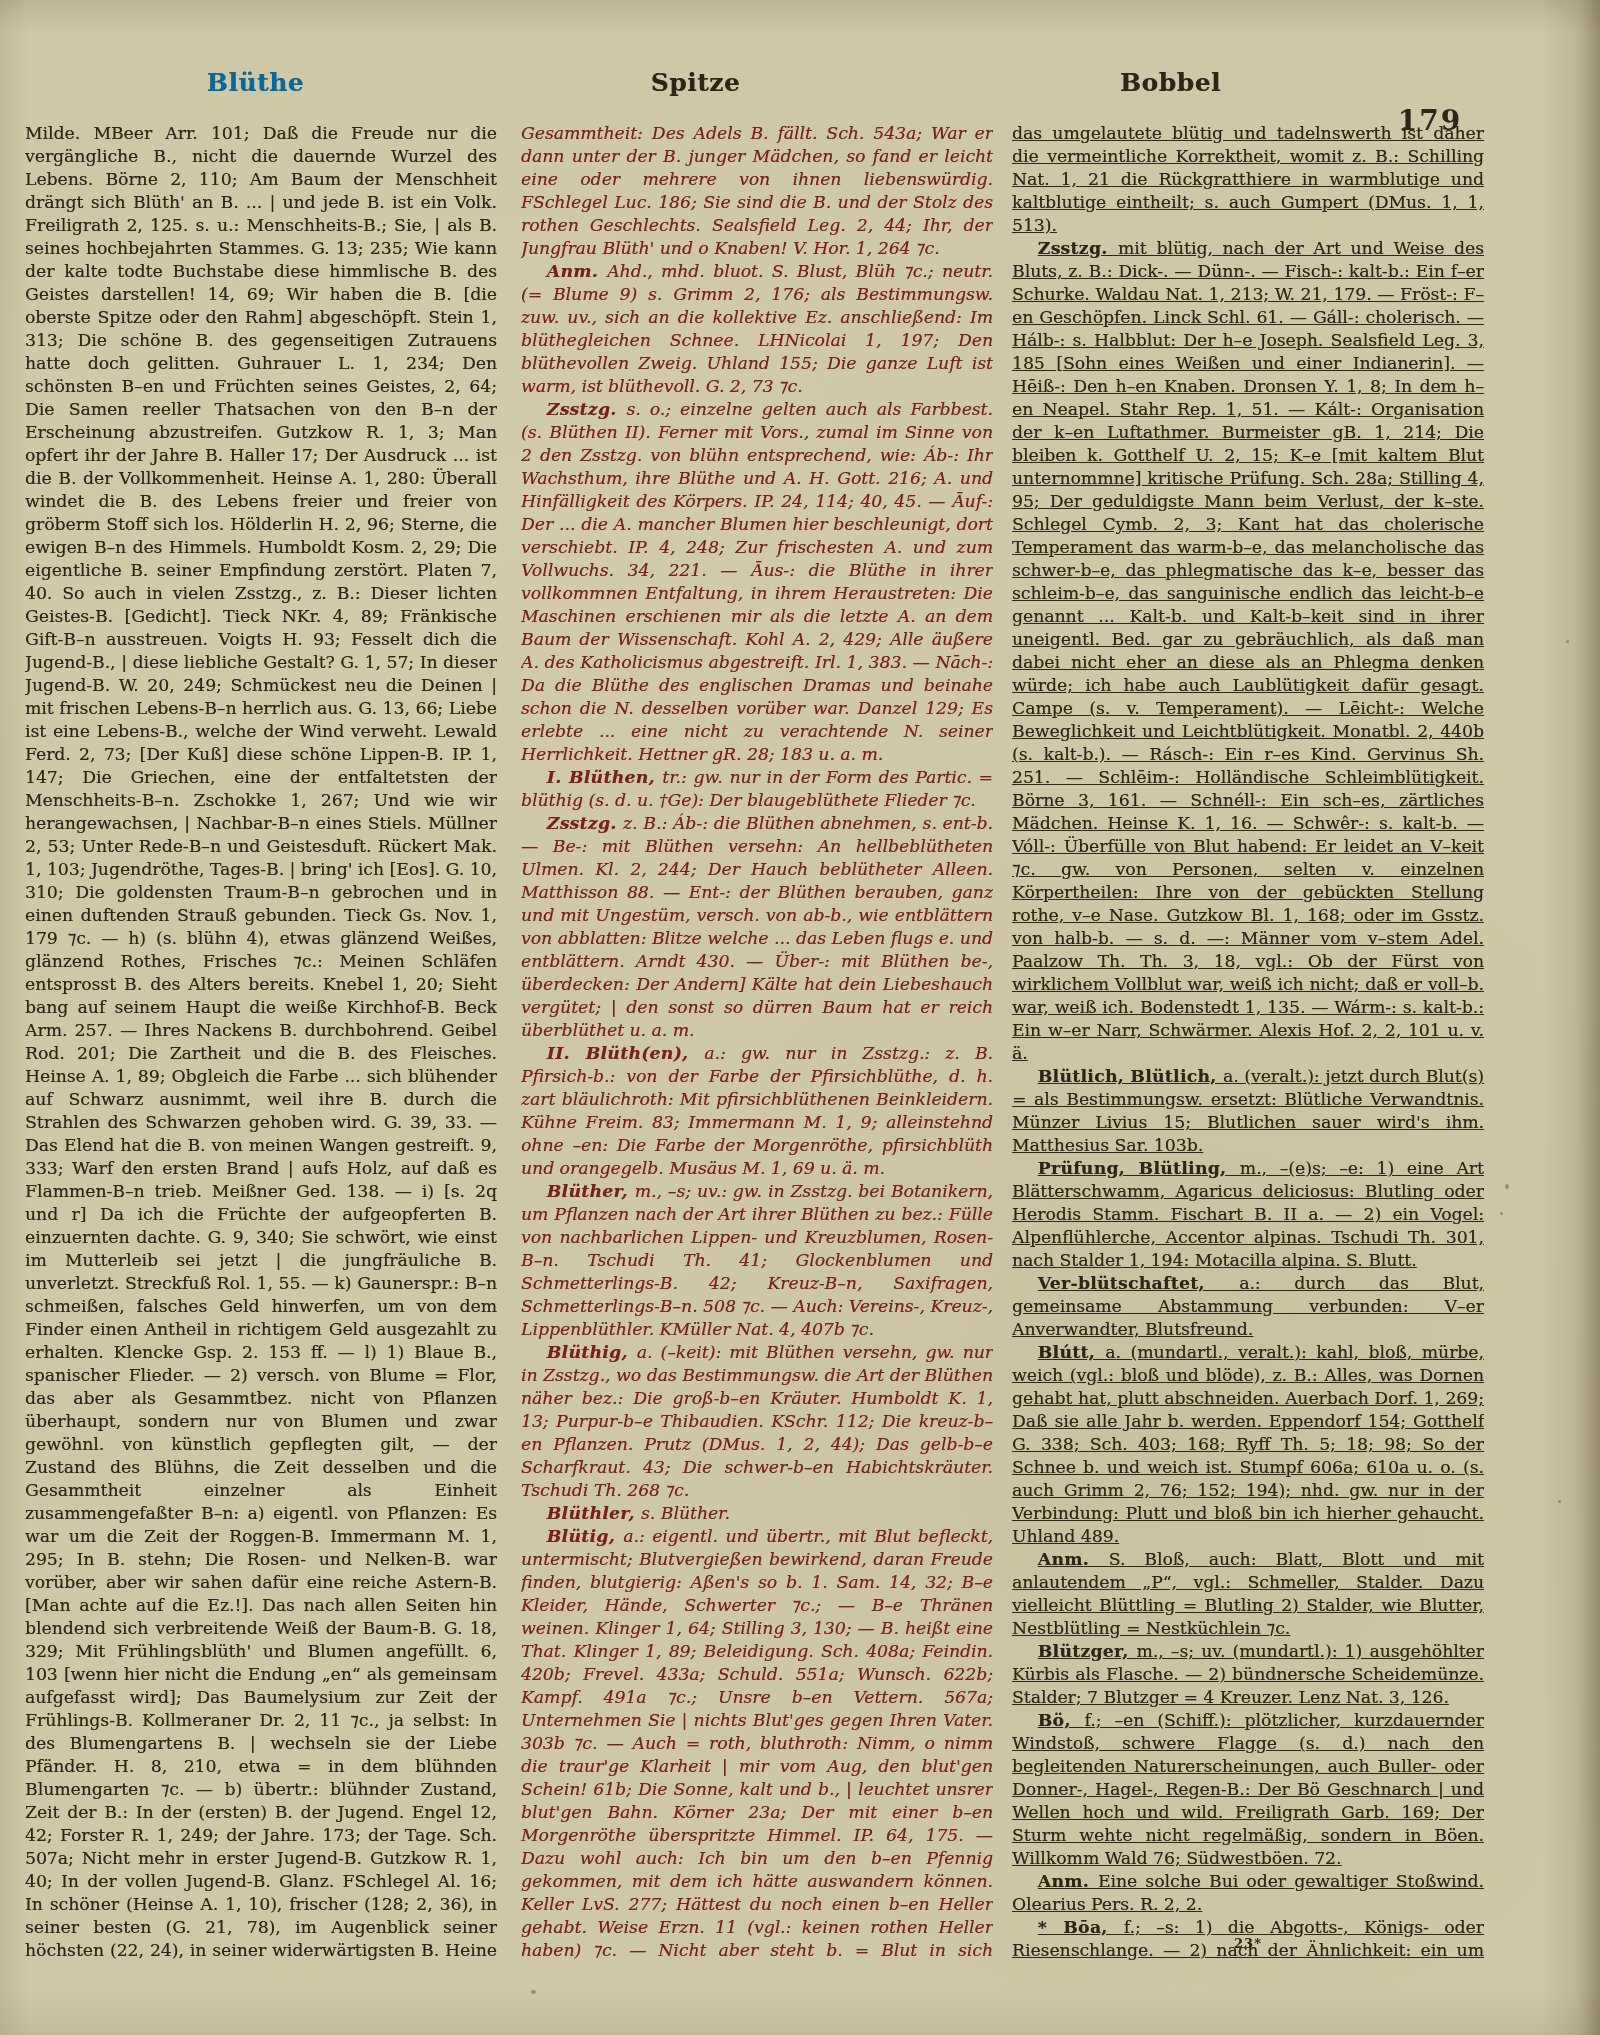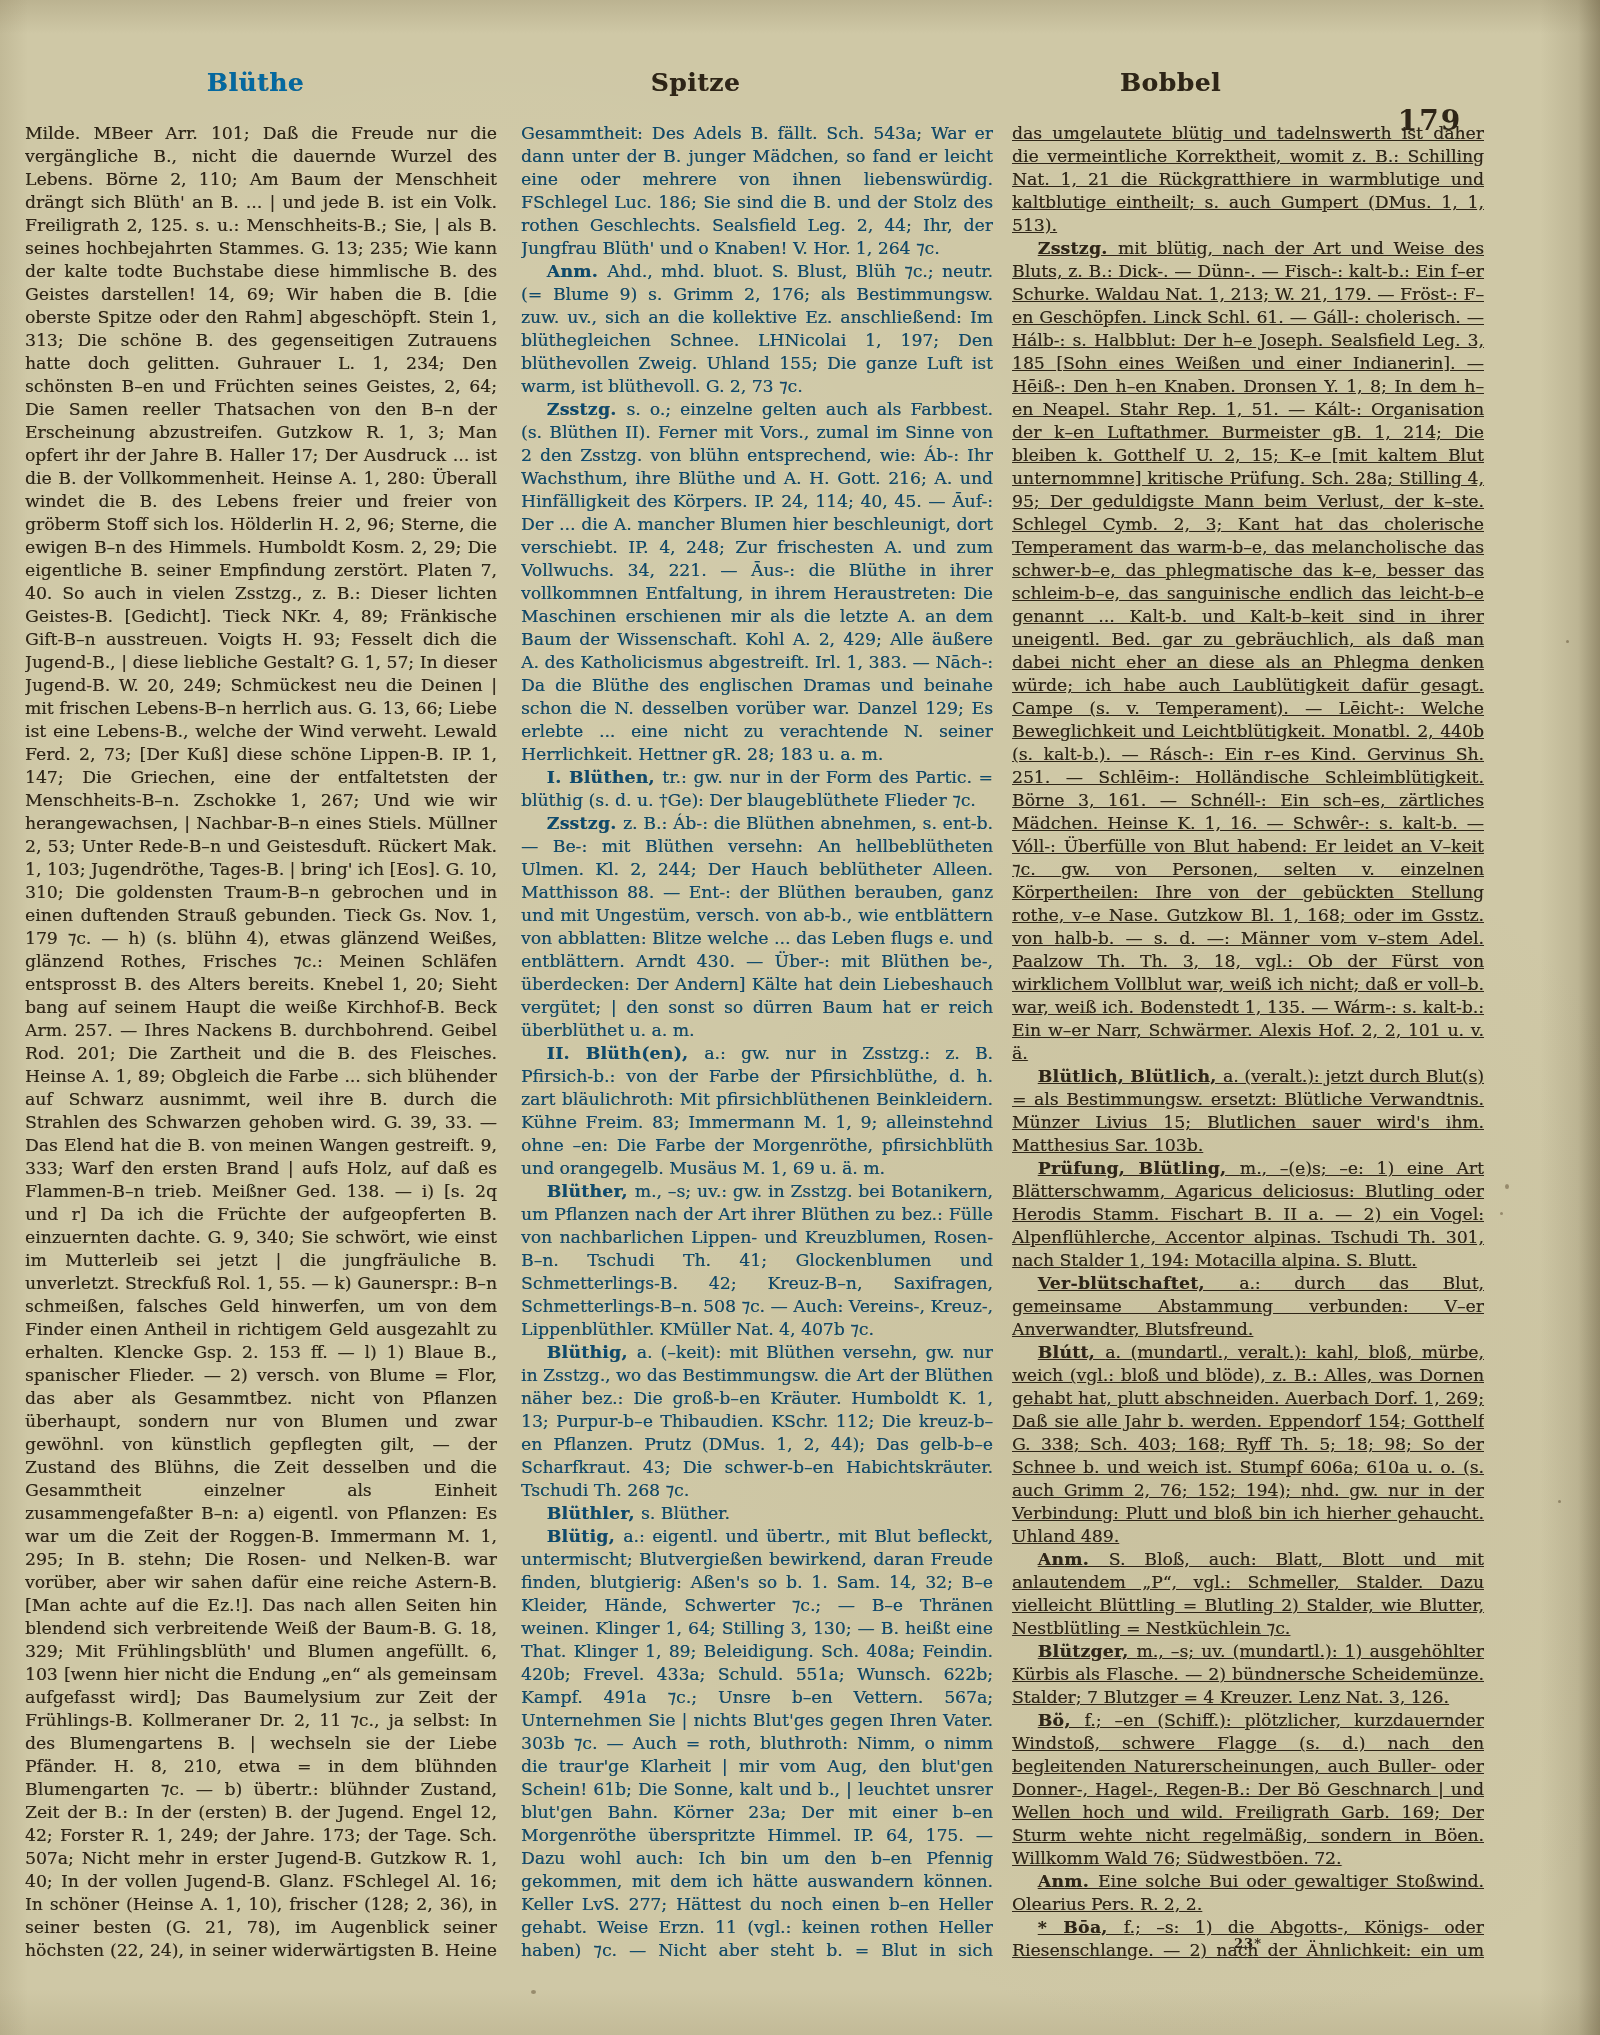--- a/index.html
+++ b/index.html
@@ -41,21 +41,21 @@
 
 <div class="page ink" style="color: rgb(46, 37, 23); background: rgb(207, 200, 166);">
   <div class="rh" id="rh-left" style="color: #0369a1;">Blüthe</div>
   <div class="rh" id="rh-center" style="color: rgb(46, 37, 23);">Spitze</div>
   <div class="rh" id="rh-right" style="color: rgb(46, 37, 23);">Bobbel</div>
   <div id="page-number" style="color: rgb(46, 37, 23);">179</div>
 
   <div class="col" id="col-0" style="color: rgb(46, 37, 23);">
       <p class="">Milde. MBeer Arr. 101; Daß die Freude nur die vergängliche B., nicht die dauernde Wurzel des Lebens. Börne 2, 110; Am Baum der Menschheit drängt sich Blüth' an B. ... | und jede B. ist ein Volk. Freiligrath 2, 125. s. u.: Menschheits-B.; Sie, | als B. seines hochbejahrten Stammes. G. 13; 235; Wie kann der kalte todte Buchstabe diese himmlische B. des Geistes darstellen! 14, 69; Wir haben die B. [die oberste Spitze oder den Rahm] abgeschöpft. Stein 1, 313; Die schöne B. des gegenseitigen Zutrauens hatte doch gelitten. Guhrauer L. 1, 234; Den schönsten B–en und Früchten seines Geistes, 2, 64; Die Samen reeller Thatsachen von den B–n der Erscheinung abzustreifen. Gutzkow R. 1, 3; Man opfert ihr der Jahre B. Haller 17; Der Ausdruck ... ist die B. der Vollkommenheit. Heinse A. 1, 280: Überall windet die B. des Lebens freier und freier von gröberm Stoff sich los. Hölderlin H. 2, 96; Sterne, die ewigen B–n des Himmels. Humboldt Kosm. 2, 29; Die eigentliche B. seiner Empfindung zerstört. Platen 7, 40. So auch in vielen Zsstzg., z. B.: Dieser lichten Geistes-B. [Gedicht]. Tieck NKr. 4, 89; Fränkische Gift-B–n ausstreuen. Voigts H. 93; Fesselt dich die Jugend-B., | diese liebliche Gestalt? G. 1, 57; In dieser Jugend-B. W. 20, 249; Schmückest neu die Deinen | mit frischen Lebens-B–n herrlich aus. G. 13, 66; Liebe ist eine Lebens-B., welche der Wind verweht. Lewald Ferd. 2, 73; [Der Kuß] diese schöne Lippen-B. IP. 1, 147; Die Griechen, eine der entfaltetsten der Menschheits-B–n. Zschokke 1, 267; Und wie wir herangewachsen, | Nachbar-B–n eines Stiels. Müllner 2, 53; Unter Rede-B–n und Geistesduft. Rückert Mak. 1, 103; Jugendröthe, Tages-B. | bring' ich [Eos]. G. 10, 310; Die goldensten Traum-B–n gebrochen und in einen duftenden Strauß gebunden. Tieck Gs. Nov. 1, 179 ⁊c. — h) (s. blühn 4), etwas glänzend Weißes, glänzend Rothes, Frisches ⁊c.: Meinen Schläfen entsprosst B. des Alters bereits. Knebel 1, 20; Sieht bang auf seinem Haupt die weiße Kirchhof-B. Beck Arm. 257. — Ihres Nackens B. durchbohrend. Geibel Rod. 201; Die Zartheit und die B. des Fleisches. Heinse A. 1, 89; Obgleich die Farbe ... sich blühender auf Schwarz ausnimmt, weil ihre B. durch die Strahlen des Schwarzen gehoben wird. G. 39, 33. — Das Elend hat die B. von meinen Wangen gestreift. 9, 333; Warf den ersten Brand | aufs Holz, auf daß es Flammen-B–n trieb. Meißner Ged. 138. — i) [s. 2q und r] Da ich die Früchte der aufgeopferten B. einzuernten dachte. G. 9, 340; Sie schwört, wie einst im Mutterleib sei jetzt | die jungfräuliche B. unverletzt. Streckfuß Rol. 1, 55. — k) Gaunerspr.: B–n schmeißen, falsches Geld hinwerfen, um von dem Finder einen Antheil in richtigem Geld ausgezahlt zu erhalten. Klencke Gsp. 2. 153 ff. — l) 1) Blaue B., spanischer Flieder. — 2) versch. von Blume = Flor, das aber als Gesammtbez. nicht von Pflanzen überhaupt, sondern nur von Blumen und zwar gewöhnl. von künstlich gepflegten gilt, — der Zustand des Blühns, die Zeit desselben und die Gesammtheit einzelner als Einheit zusammengefaßter B–n: a) eigentl. von Pflanzen: Es war um die Zeit der Roggen-B. Immermann M. 1, 295; In B. stehn; Die Rosen- und Nelken-B. war vorüber, aber wir sahen dafür eine reiche Astern-B. [Man achte auf die Ez.!]. Das nach allen Seiten hin blendend sich verbreitende Weiß der Baum-B. G. 18, 329; Mit Frühlingsblüth' und Blumen angefüllt. 6, 103 [wenn hier nicht die Endung „en“ als gemeinsam aufgefasst wird]; Das Baumelysium zur Zeit der Frühlings-B. Kollmeraner Dr. 2, 11 ⁊c., ja selbst: In des Blumengartens B. | wechseln sie der Liebe Pfänder. H. 8, 210, etwa = in dem blühnden Blumengarten ⁊c. — b) übertr.: blühnder Zustand, Zeit der B.: In der (ersten) B. der Jugend. Engel 12, 42; Forster R. 1, 249; der Jahre. 173; der Tage. Sch. 507a; Nicht mehr in erster Jugend-B. Gutzkow R. 1, 40; In der vollen Jugend-B. Glanz. FSchlegel Al. 16; In schöner (Heinse A. 1, 10), frischer (128; 2, 36), in seiner besten (G. 21, 78), im Augenblick seiner höchsten (22, 24), in seiner widerwärtigsten B. Heine Reis. 4, 176; In meiner Sünden B. hingerafft. Schlegel Haml. 1, 5; In seiner Sünden Maien-B. 3, 3; Mich zerstört in meiner B. Sch. 428a; Genuß, den die volle Jugend-B. giebt. Forster Br. 1, 485. — Das Gedeihen der griechischen Kunst-B. Guhrauer L. 1, 93; Daß ihre eigene Industrie durch die österreichische Manufaktur-B. gehemmt werde. Kohl Irl. 1, 119 ⁊c. — c) eine blühnde</p>
     </div>
-  <div class="col" id="col-1" style="color: #0c4a6e;">
+  <div class="col" id="col-1" style="color: #7f1d1d; font-style: italic;">
       <p class="">Gesammtheit: Des Adels B. fällt. Sch. 543a; War er dann unter der B. junger Mädchen, so fand er leicht eine oder mehrere von ihnen liebenswürdig. FSchlegel Luc. 186; Sie sind die B. und der Stolz des rothen Geschlechts. Sealsfield Leg. 2, 44; Ihr, der Jungfrau Blüth' und o Knaben! V. Hor. 1, 264 ⁊c.</p>
       <p class="ind"><span class="lead">Anm. </span>Ahd., mhd. bluot. S. Blust, Blüh ⁊c.; neutr. (= Blume 9) s. Grimm 2, 176; als Bestimmungsw. zuw. uv., sich an die kollektive Ez. anschließend: Im blüthegleichen Schnee. LHNicolai 1, 197; Den blüthevollen Zweig. Uhland 155; Die ganze Luft ist warm, ist blüthevoll. G. 2, 73 ⁊c.</p>
       <p class="ind"><span class="lead">Zsstzg. </span>s. o.; einzelne gelten auch als Farbbest. (s. Blüthen II). Ferner mit Vors., zumal im Sinne von 2 den Zsstzg. von blühn entsprechend, wie: Áb-: Ihr Wachsthum, ihre Blüthe und A. H. Gott. 216; A. und Hinfälligkeit des Körpers. IP. 24, 114; 40, 45. — Āuf-: Der ... die A. mancher Blumen hier beschleunigt, dort verschiebt. IP. 4, 248; Zur frischesten A. und zum Vollwuchs. 34, 221. — Āus-: die Blüthe in ihrer vollkommnen Entfaltung, in ihrem Heraustreten: Die Maschinen erschienen mir als die letzte A. an dem Baum der Wissenschaft. Kohl A. 2, 429; Alle äußere A. des Katholicismus abgestreift. Irl. 1, 383. — Nāch-: Da die Blüthe des englischen Dramas und beinahe schon die N. desselben vorüber war. Danzel 129; Es erlebte ... eine nicht zu verachtende N. seiner Herrlichkeit. Hettner gR. 28; 183 u. a. m.</p>
       <p class="ind"><span class="lead">I. Blüthen, </span>tr.: gw. nur in der Form des Partic. = blüthig (s. d. u. †Ge): Der blaugeblüthete Flieder ⁊c.</p>
       <p class="ind"><span class="lead">Zsstzg. </span>z. B.: Áb-: die Blüthen abnehmen, s. ent-b. — Be-: mit Blüthen versehn: An hellbeblütheten Ulmen. Kl. 2, 244; Der Hauch beblütheter Alleen. Matthisson 88. — Ent-: der Blüthen berauben, ganz und mit Ungestüm, versch. von ab-b., wie entblättern von abblatten: Blitze welche ... das Leben flugs e. und entblättern. Arndt 430. — Über-: mit Blüthen be-, überdecken: Der Andern] Kälte hat dein Liebeshauch vergütet; | den sonst so dürren Baum hat er reich überblüthet u. a. m.</p>
       <p class="ind"><span class="lead">II. Blüth(en), </span>a.: gw. nur in Zsstzg.: z. B. Pfirsich-b.: von der Farbe der Pfirsichblüthe, d. h. zart bläulichroth: Mit pfirsichblüthenen Beinkleidern. Kühne Freim. 83; Immermann M. 1, 9; alleinstehnd ohne –en: Die Farbe der Morgenröthe, pfirsichblüth und orangegelb. Musäus M. 1, 69 u. ä. m.</p>
       <p class="ind"><span class="lead">Blüther, </span>m., –s; uv.: gw. in Zsstzg. bei Botanikern, um Pflanzen nach der Art ihrer Blüthen zu bez.: Fülle von nachbarlichen Lippen- und Kreuzblumen, Rosen-B–n. Tschudi Th. 41; Glockenblumen und Schmetterlings-B. 42; Kreuz-B–n, Saxifragen, Schmetterlings-B–n. 508 ⁊c. — Auch: Vereins-, Kreuz-, Lippenblüthler. KMüller Nat. 4, 407b ⁊c.</p>
       <p class="ind"><span class="lead">Blüthig, </span>a. (–keit): mit Blüthen versehn, gw. nur in Zsstzg., wo das Bestimmungsw. die Art der Blüthen näher bez.: Die groß-b–en Kräuter. Humboldt K. 1, 13; Purpur-b–e Thibaudien. KSchr. 112; Die kreuz-b–en Pflanzen. Prutz (DMus. 1, 2, 44); Das gelb-b–e Scharfkraut. 43; Die schwer-b–en Habichtskräuter. Tschudi Th. 268 ⁊c.</p>
       <p class="ind"><span class="lead">Blüthler, </span>s. Blüther.</p>
       <p class="ind"><span class="lead">Blütig, </span>a.: eigentl. und übertr., mit Blut befleckt, untermischt; Blutvergießen bewirkend, daran Freude finden, blutgierig: Aßen's so b. 1. Sam. 14, 32; B–e Kleider, Hände, Schwerter ⁊c.; — B–e Thränen weinen. Klinger 1, 64; Stilling 3, 130; — B. heißt eine That. Klinger 1, 89; Beleidigung. Sch. 408a; Feindin. 420b; Frevel. 433a; Schuld. 551a; Wunsch. 622b; Kampf. 491a ⁊c.; Unsre b–en Vettern. 567a; Unternehmen Sie | nichts Blut'ges gegen Ihren Vater. 303b ⁊c. — Auch = roth, bluthroth: Nimm, o nimm die traur'ge Klarheit | mir vom Aug, den blut'gen Schein! 61b; Die Sonne, kalt und b., | leuchtet unsrer blut'gen Bahn. Körner 23a; Der mit einer b–en Morgenröthe überspritzte Himmel. IP. 64, 175. — Dazu wohl auch: Ich bin um den b–en Pfennig gekommen, mit dem ich hätte auswandern können. Keller LvS. 277; Hättest du noch einen b–en Heller gehabt. Weise Erzn. 11 (vgl.: keinen rothen Heller haben) ⁊c. — Nicht aber steht b. = Blut in sich habend, wie in der veralt. Bez.: B–e Habe (Haltaus 1, 76) = lebende Habe, Vieh ⁊c., sondern hierfür gilt vielmehr in der Zsstzg.</p>

